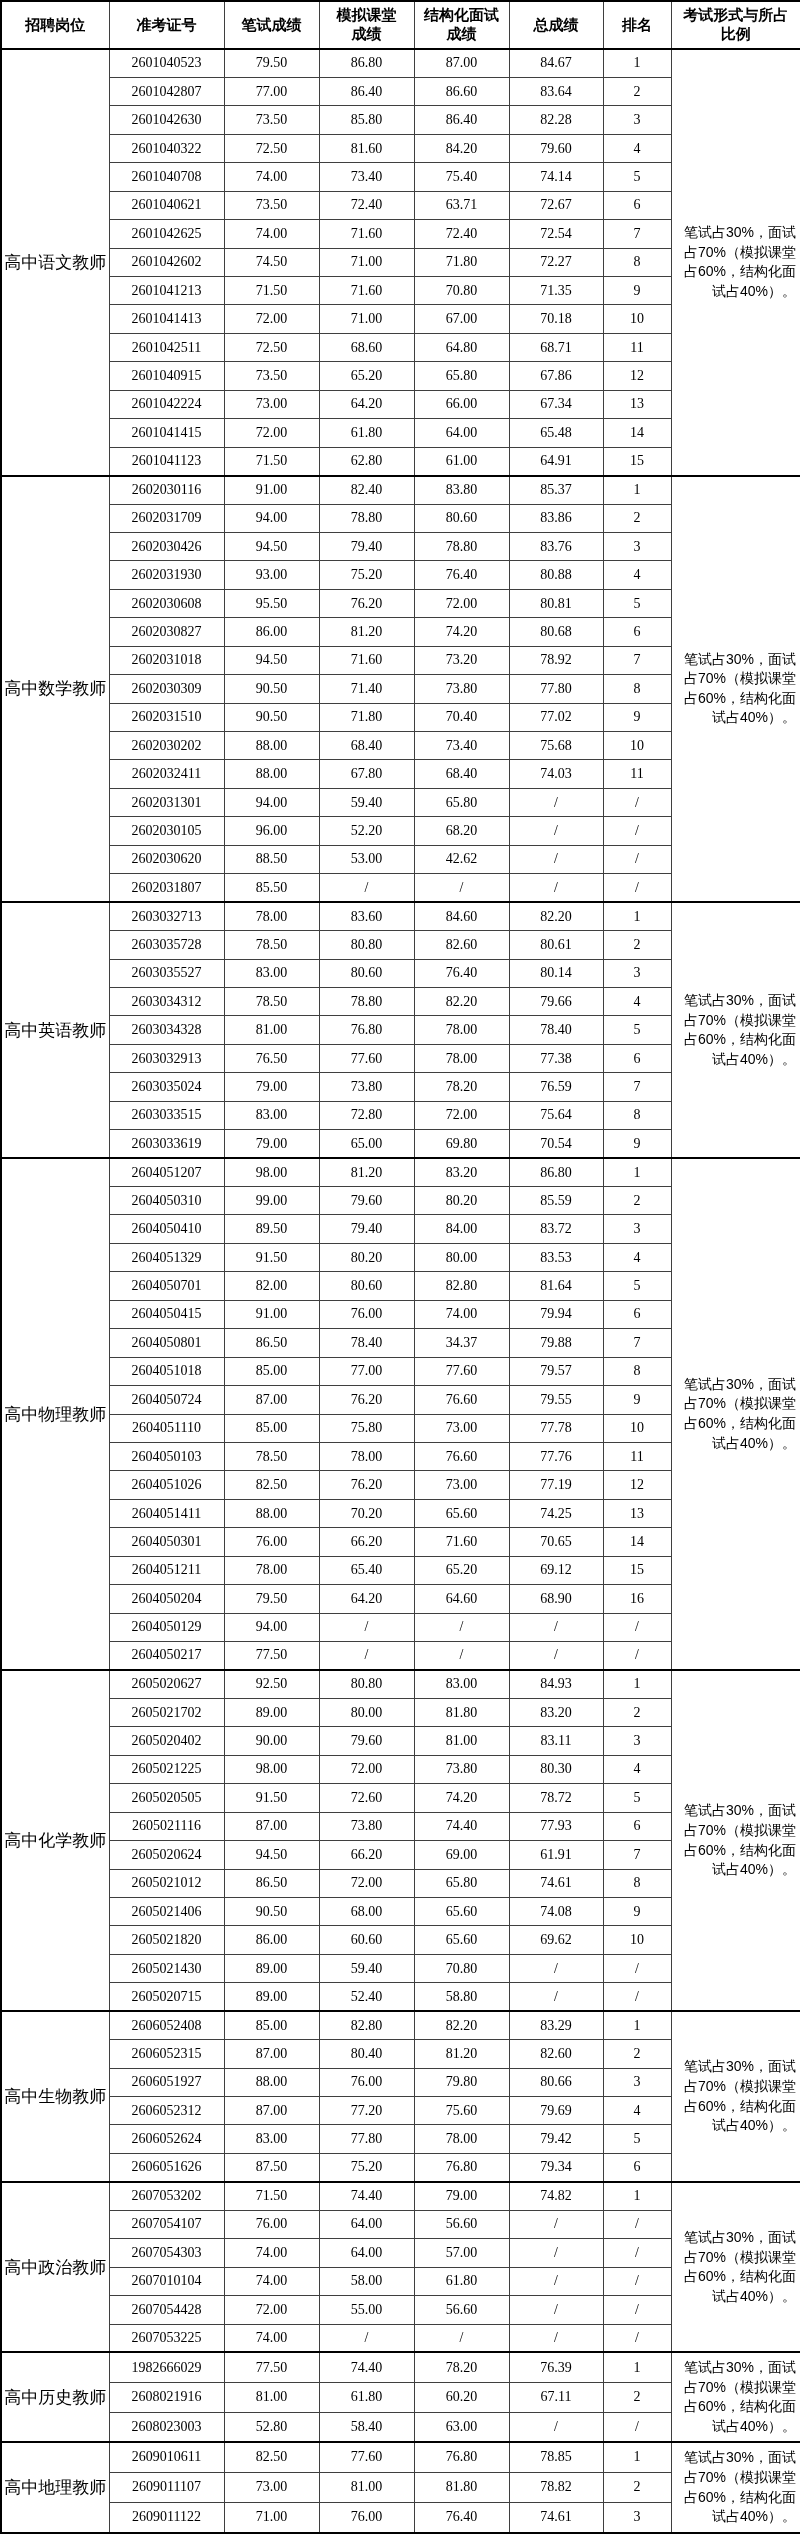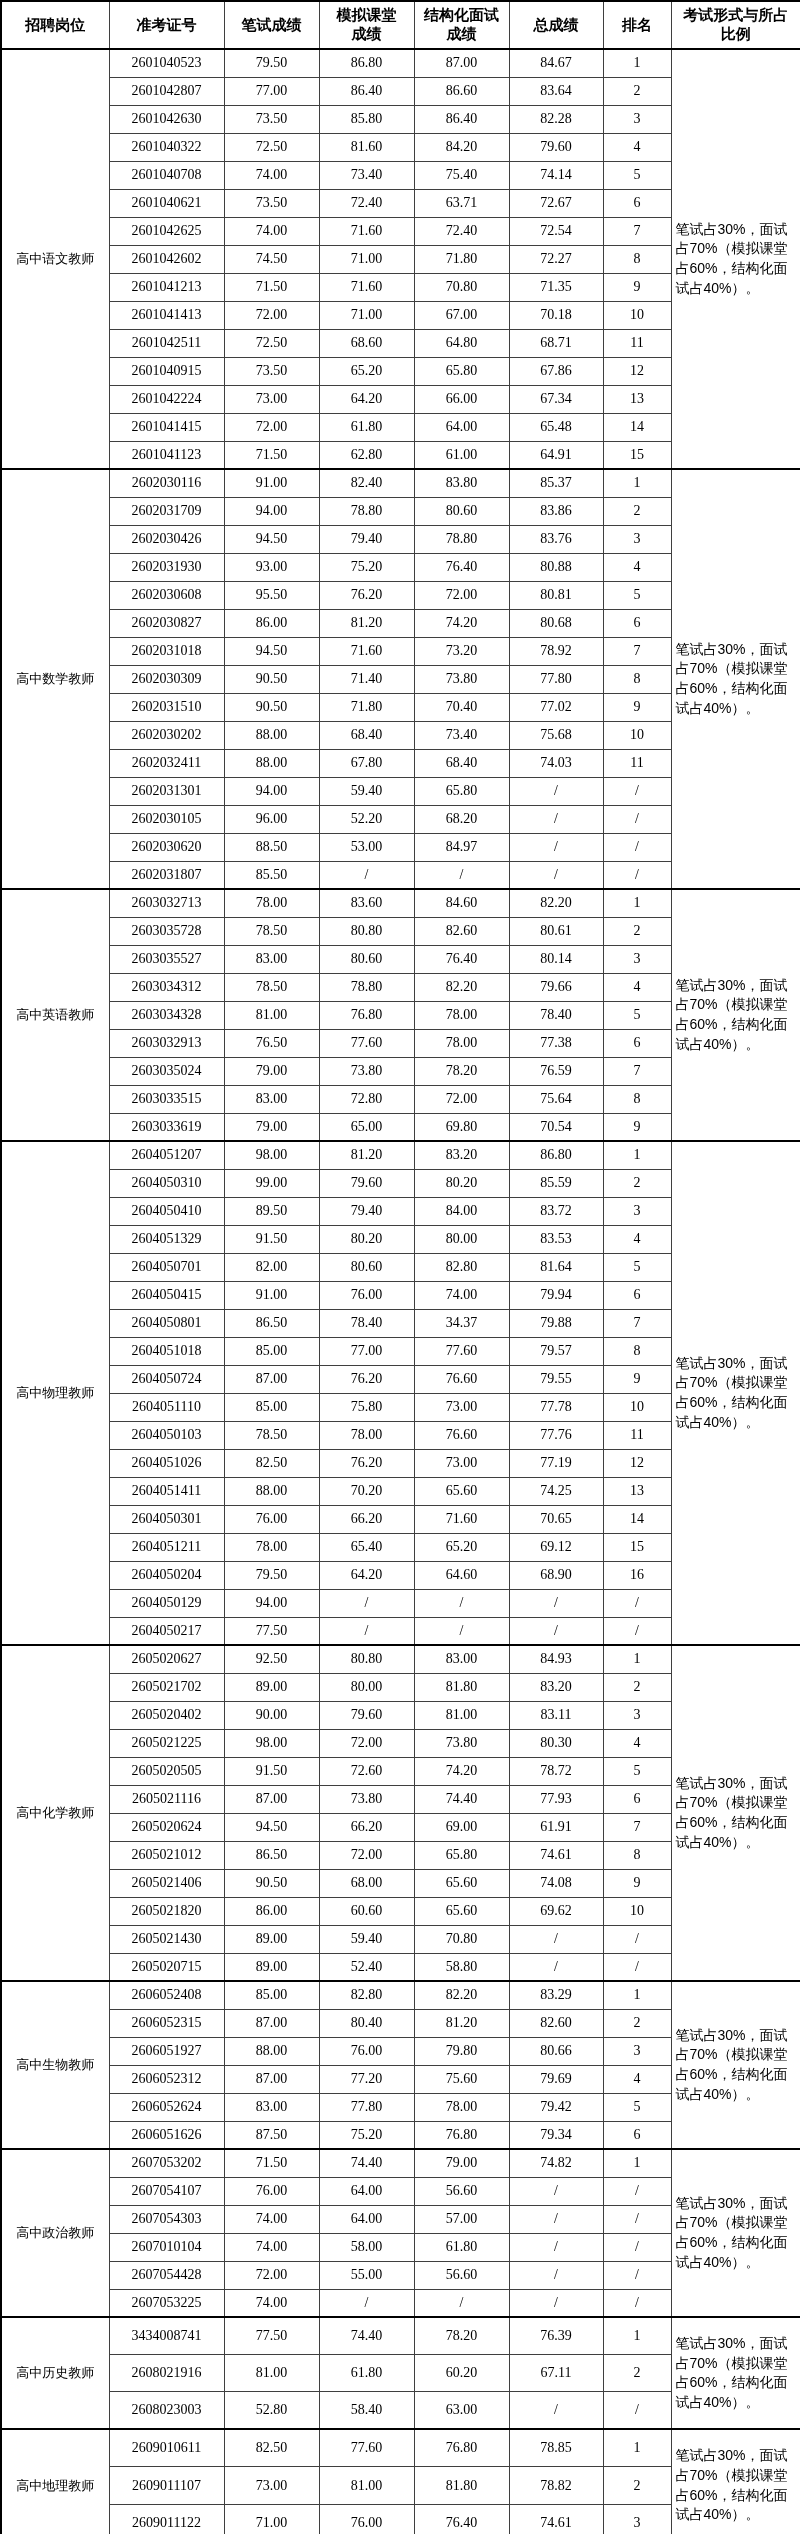--- a/index.html
+++ b/index.html
@@ -34,29 +34,29 @@
     border-bottom: 2px solid #000000;
   }
   tbody tr { height: 28px; }
   tbody td {
     font-family: "Liberation Serif", "DejaVu Serif", serif;
     font-size: 14px;
   }
   tbody tr.section-start td { border-top: 2px solid #000000; }
   td.pos-cell {
     font-family: "Liberation Sans", "DejaVu Sans", sans-serif;
-    font-size: 13px;
+    font-size: 17px;
     padding: 0 2px;
   }
   td.note-cell {
     font-family: "Liberation Sans", "DejaVu Sans", sans-serif;
     font-size: 14px;
     line-height: 1.4;
-    padding: 16px 4px;
-    text-align: left;
+    padding: 4px 4px;
+    text-align: right;
   }
 </style>
 </head>
 <body>
 
 <table class="score-table">
   <colgroup>
     <col style="width:108px">
     <col style="width:115px">
     <col style="width:95px">
@@ -307,21 +307,21 @@
         <td>96.00</td>
         <td>52.20</td>
         <td>68.20</td>
         <td>/</td>
         <td>/</td>
       </tr>
       <tr>
         <td>2602030620</td>
         <td>88.50</td>
         <td>53.00</td>
-        <td>84.97</td>
+        <td>42.62</td>
         <td>/</td>
         <td>/</td>
       </tr>
       <tr>
         <td>2602031807</td>
         <td>85.50</td>
         <td>/</td>
         <td>/</td>
         <td>/</td>
         <td>/</td>
@@ -739,21 +739,21 @@
       <tr>
         <td>2607053225</td>
         <td>74.00</td>
         <td>/</td>
         <td>/</td>
         <td>/</td>
         <td>/</td>
       </tr>
       <tr class="section-start">
         <td rowspan="3" class="pos-cell">高中历史教师</td>
-        <td>3434008741</td>
+        <td>1982666029</td>
         <td>77.50</td>
         <td>74.40</td>
         <td>78.20</td>
         <td>76.39</td>
         <td>1</td>
         <td rowspan="3" class="note-cell">笔试占30%，面试占70%（模拟课堂占60%，结构化面试占40%）。</td>
       </tr>
       <tr>
         <td>2608021916</td>
         <td>81.00</td>

